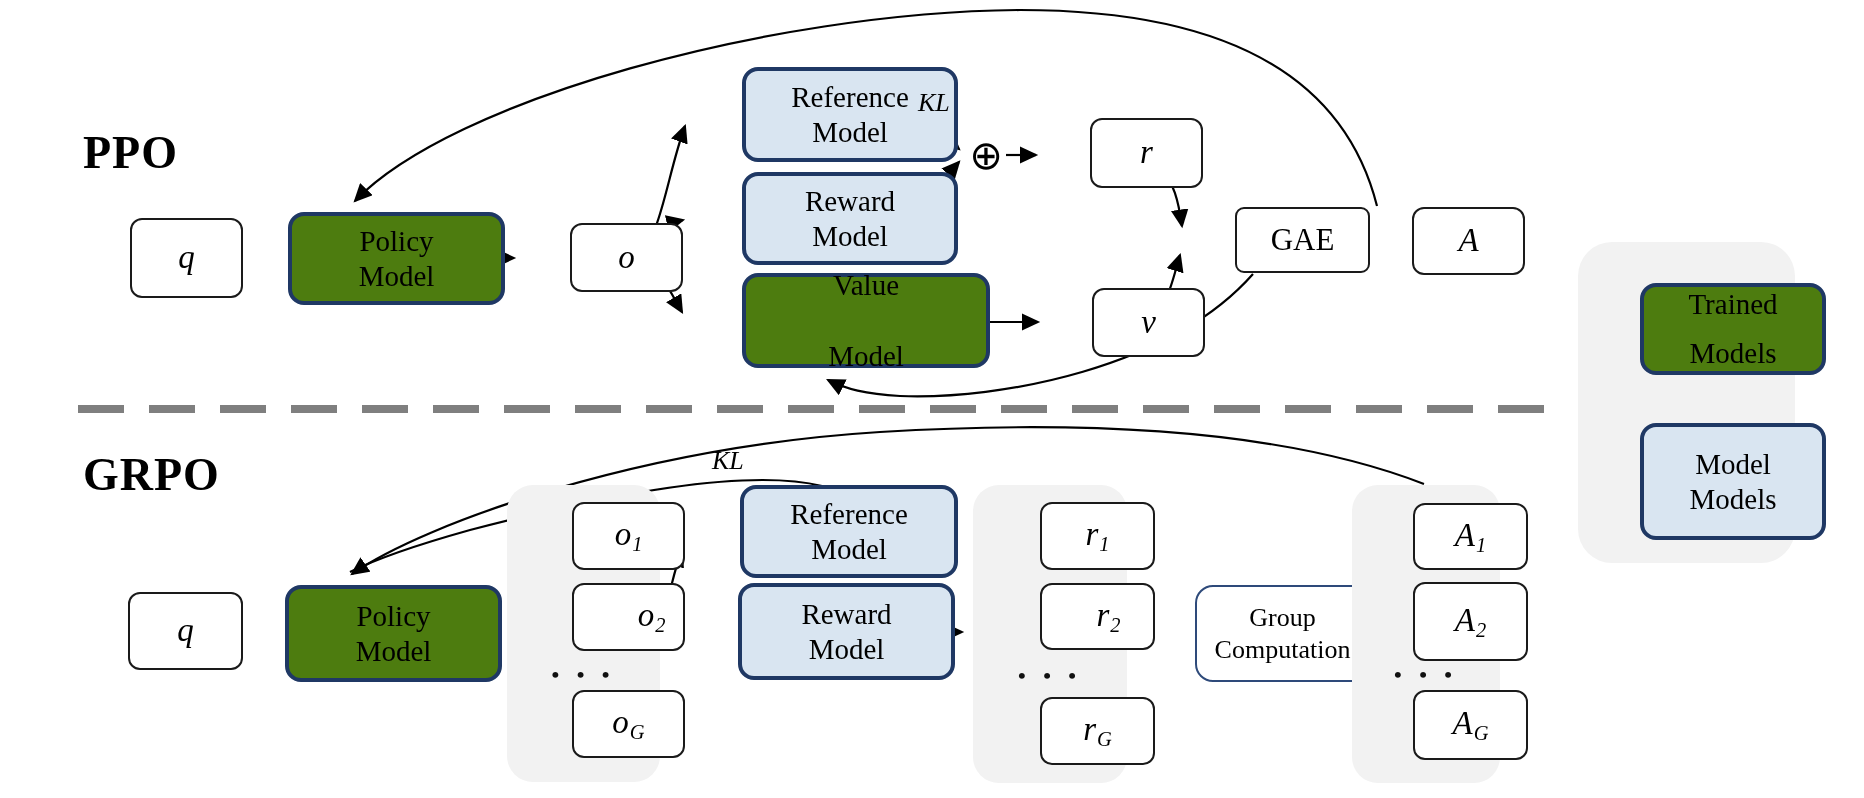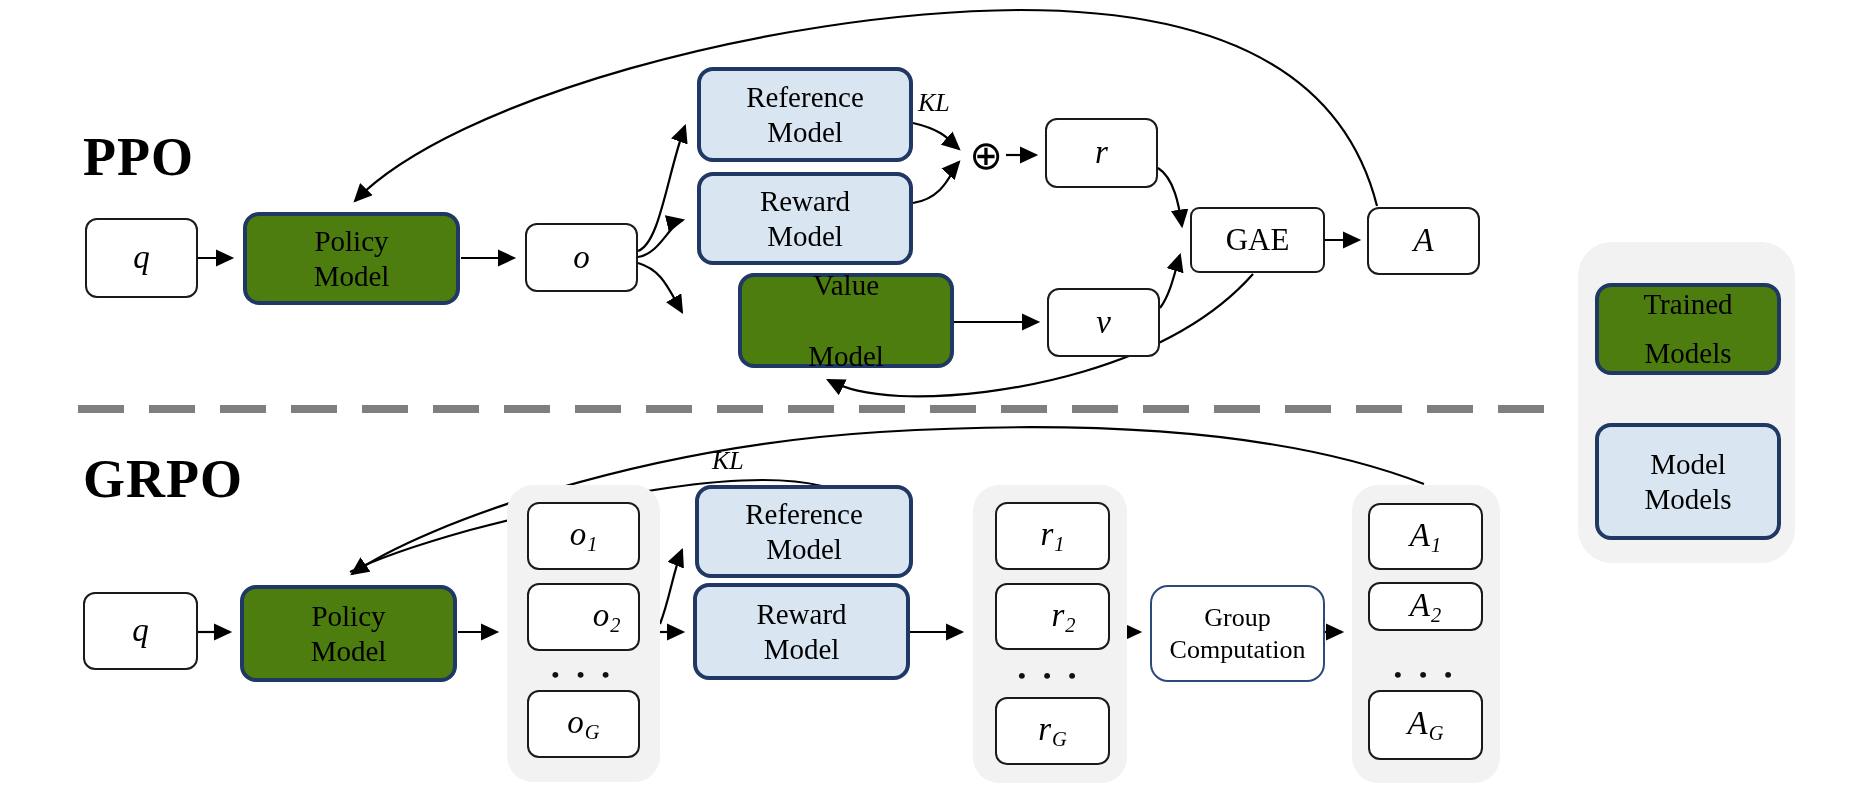--- a/index.html
+++ b/index.html
@@ -2,28 +2,28 @@
 <html><head>
 <meta charset="utf-8">
 <style>
   html,body{margin:0;padding:0;background:#ffffff;}
   #stage{position:relative;width:1864px;height:798px;background:#ffffff;overflow:hidden;
          font-family:"Liberation Serif",serif;color:#000;}
   #wires{position:absolute;left:0;top:0;width:1864px;height:798px;}
 
   .box{position:absolute;box-sizing:border-box;display:flex;flex-direction:column;
        align-items:center;justify-content:center;text-align:center;background:#fff;
-       border:2px solid #1a1a1a;border-radius:12px;font-size:29px;line-height:1.2;}
+       border:2px solid #1a1a1a;border-radius:12px;font-size:29px;line-height:1.2;margin-left:45px;}
   .model{border:4px solid #1F3864;border-radius:16px;}
   .yellow{background:#4d7c0f;}
   .blue{background:#D9E5F1;}
   .thinblue{border:2px solid #2E4A7A;border-radius:18px;font-size:26px;}
   .math{font-style:italic;font-size:33px;}
   .msub{font-size:0.62em;font-style:italic;vertical-align:-0.3em;margin-left:1px;}
-  .seclabel{position:absolute;font-weight:bold;font-size:54px;letter-spacing:1px;}
+  .seclabel{position:absolute;font-weight:bold;font-size:46px;letter-spacing:1px;}
   .kl{position:absolute;font-style:italic;font-size:26px;}
   .col{position:absolute;background:#F2F2F2;border-radius:26px;}
   .dots{position:absolute;text-align:center;font-size:22px;font-weight:bold;
         letter-spacing:6px;color:#111;}
   .oplus{position:absolute;font-family:"DejaVu Sans",sans-serif;font-size:40px;
          line-height:1;display:flex;align-items:center;justify-content:center;}
   .legendbg{position:absolute;background:#F2F2F2;border-radius:34px;}
 </style>
 </head>
 <body>
@@ -87,21 +87,21 @@
   <div class="box model blue" style="left:697px;top:67px;width:216px;height:95px;">
     <span>Reference</span>
     <span>Model</span>
   </div>
 
   <div class="box model blue" style="left:697px;top:172px;width:216px;height:93px;">
     <span>Reward</span>
     <span>Model</span>
   </div>
 
-  <div class="box model yellow" style="left:738px;top:273px;width:216px;height:95px;gap:36px;">
+  <div class="box model yellow" style="left:697px;top:273px;width:248px;height:95px;gap:36px;">
     <span>Value</span>
     <span>Model</span>
   </div>
 
   <div class="kl" style="left:918px;top:88px;">KL</div>
 
   <div class="oplus" style="left:964px;top:133px;width:44px;height:44px;">⊕</div>
 
   <div class="box" style="left:1045px;top:118px;width:113px;height:70px;">
     <span class="math">r</span>
@@ -168,21 +168,21 @@
 
   <div class="box thinblue" style="left:1150px;top:585px;width:175px;height:97px;">
     <span>Group</span>
     <span>Computation</span>
   </div>
 
   <div class="col" style="left:1352px;top:485px;width:148px;height:298px;"></div>
   <div class="box" style="left:1368px;top:503px;width:115px;height:67px;">
     <span class="math"><span>A</span><span class="msub">1</span></span>
   </div>
-  <div class="box" style="left:1368px;top:582px;width:115px;height:49px;">
+  <div class="box" style="left:1368px;top:582px;width:115px;height:79px;">
     <span class="math"><span>A</span><span class="msub">2</span></span>
   </div>
   <div class="dots" style="left:1352px;top:662px;width:148px;">• • •</div>
   <div class="box" style="left:1368px;top:690px;width:115px;height:70px;">
     <span class="math"><span>A</span><span class="msub">G</span></span>
   </div>
 
   <div class="legendbg" style="left:1578px;top:242px;width:217px;height:321px;"></div>
 
   <div class="box model yellow" style="left:1595px;top:283px;width:186px;height:92px;justify-content:space-between;">

